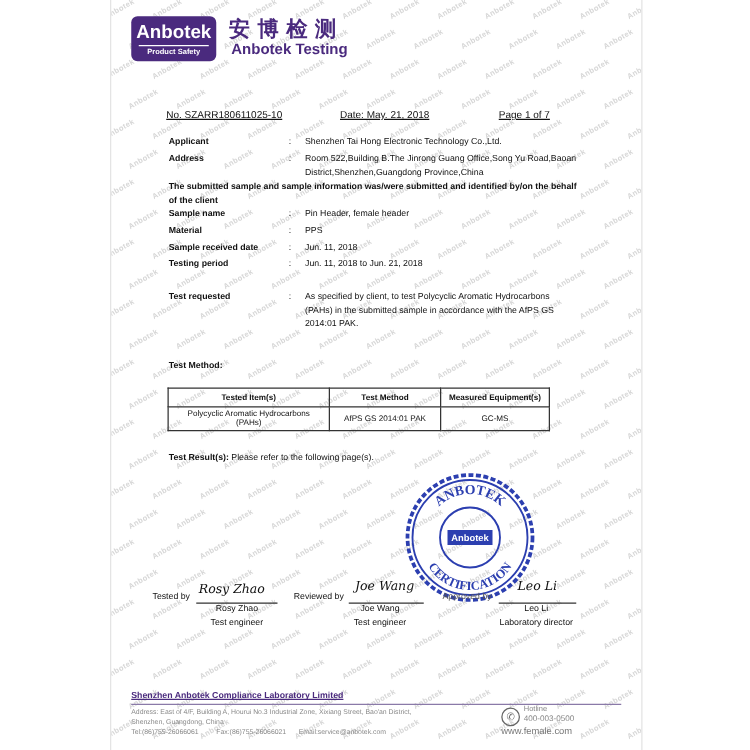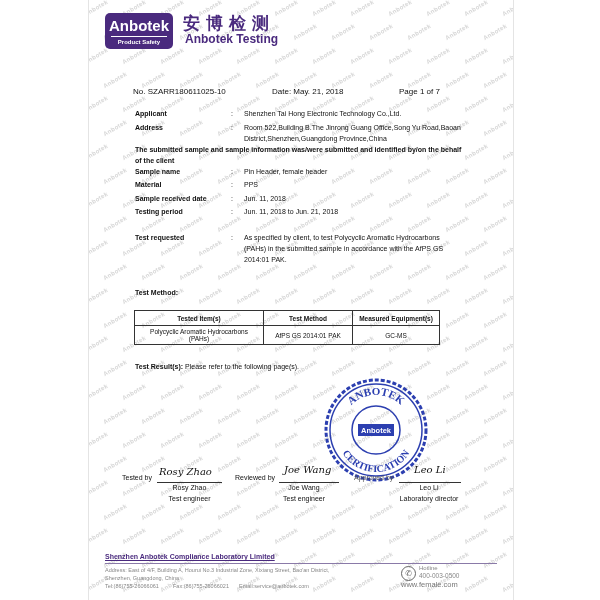--- a/index.html
+++ b/index.html
@@ -8,21 +8,21 @@
     .watermark { position: absolute; inset: 0; pointer-events: none; }
     .wm { position: absolute; font-size: 6px; color: #d6d6d6; transform: rotate(-30deg); font-weight: bold; letter-spacing: 0.3px; }
     .abs { position: absolute; }
     .logo-box { left: 16px; top: 13px; width: 68px; height: 36px; background: #4a2a7e; border-radius: 5px; color: #fff; text-align: center; }
     .logo-main { font-size: 15px; font-weight: bold; line-height: 19px; margin-top: 3px; }
     .logo-line { height: 1px; background: #fff; margin: 1px 6px; }
     .logo-sub { font-size: 6px; font-weight: bold; line-height: 9px; }
     .logo-cn { left: 94px; top: 12px; font-size: 17px; font-weight: bold; color: #4a2a7e; letter-spacing: 6px; font-family: "DejaVu Sans", sans-serif; }
     .logo-en { left: 96px; top: 32px; font-size: 12px; font-weight: bold; color: #4a2a7e; }
     .title { left: 0; width: 424px; top: 60px; text-align: center; font-size: 19px; font-weight: bold; }
-    .meta { top: 87px; font-size: 8px; }
+    .meta { top: 87px; font-size: 8px; text-decoration: underline; }
     .lbl { font-size: 7px; font-weight: bold; }
     .colon { font-size: 7px; }
     .val { font-size: 7px; line-height: 11px; }
     .bold7 { font-size: 7px; font-weight: bold; line-height: 11px; }
     table.tm { position: absolute; left: 45px; top: 310px; border-collapse: collapse; font-size: 6.5px; }
     table.tm th, table.tm td { border: 1px solid #333; padding: 2px 4px; text-align: center; height: 10px; }
     table.tm th { font-weight: bold; }
     .sig-line { position: absolute; height: 1px; background: #333; }
     .sig { font-family: "DejaVu Serif", serif; font-style: italic; font-size: 10px; color: #111; }
     .name { font-size: 7px; text-align: center; }

